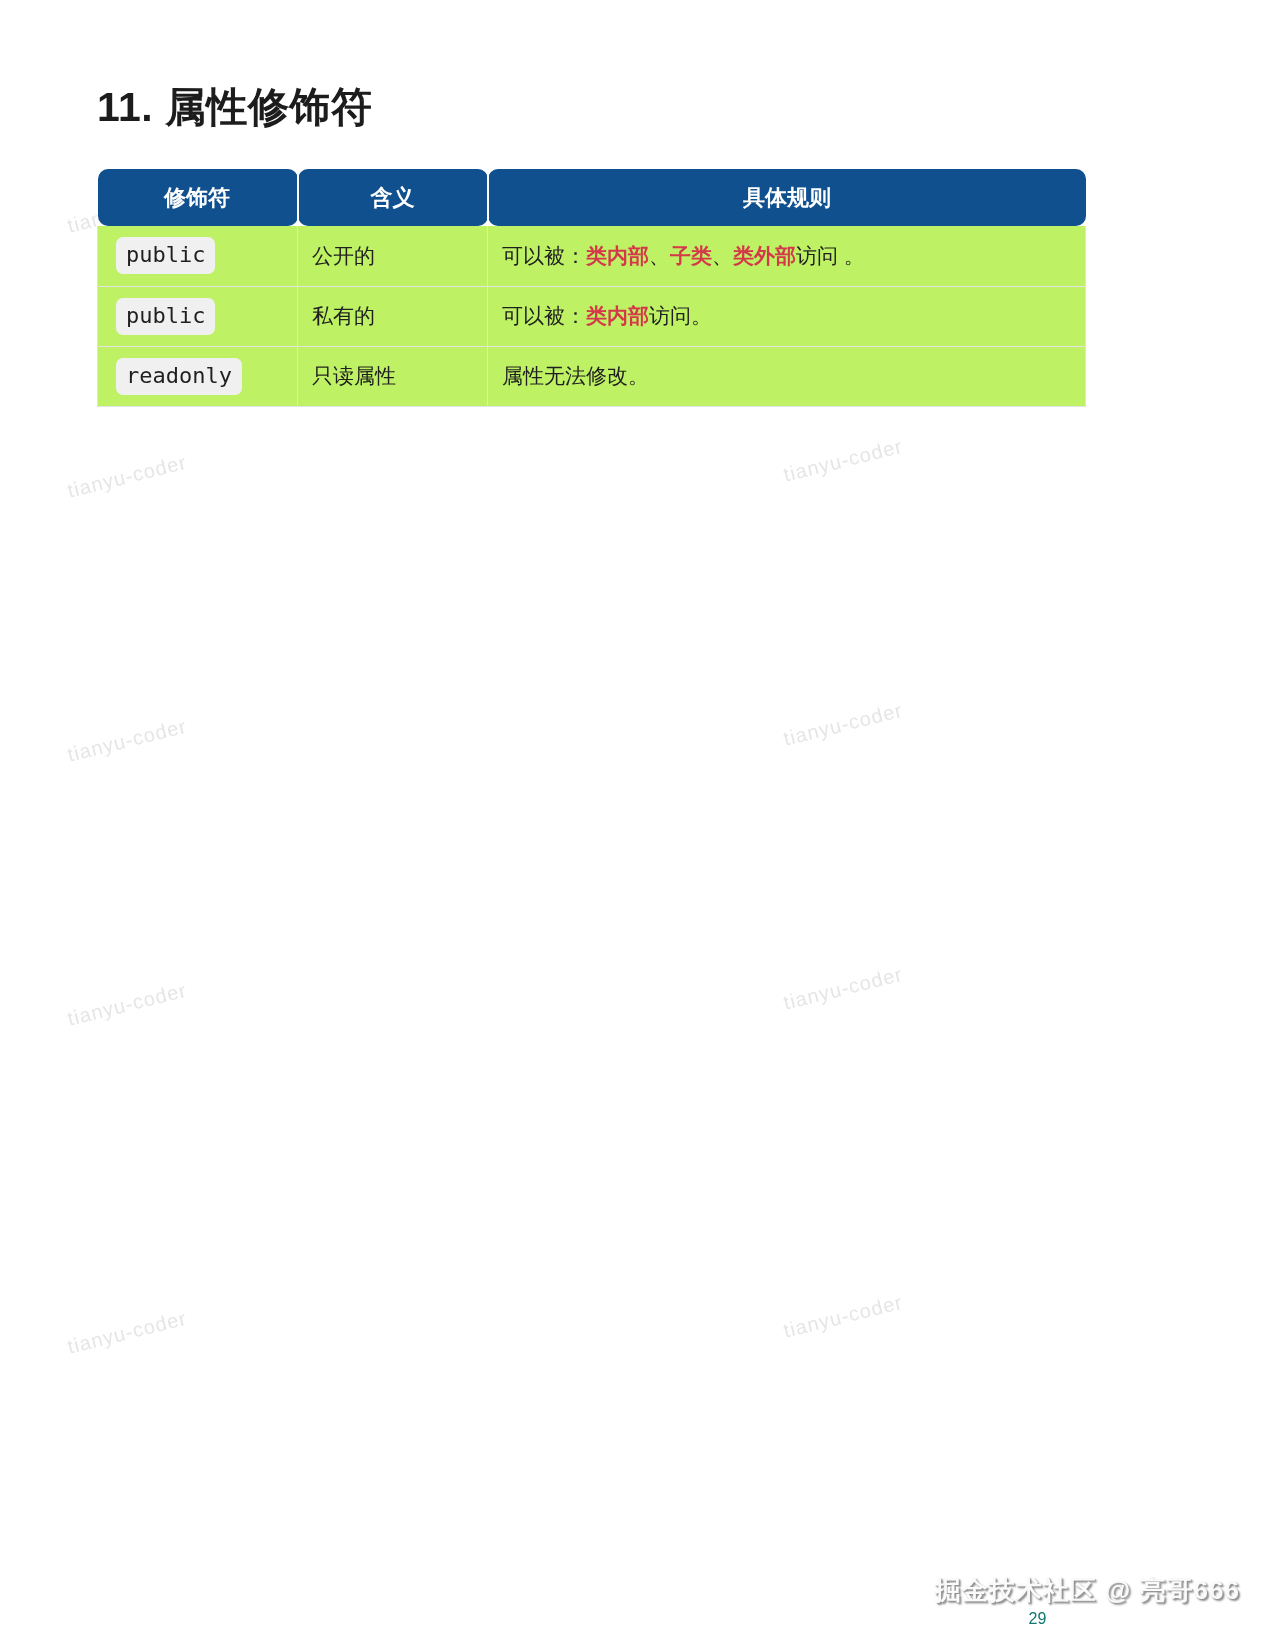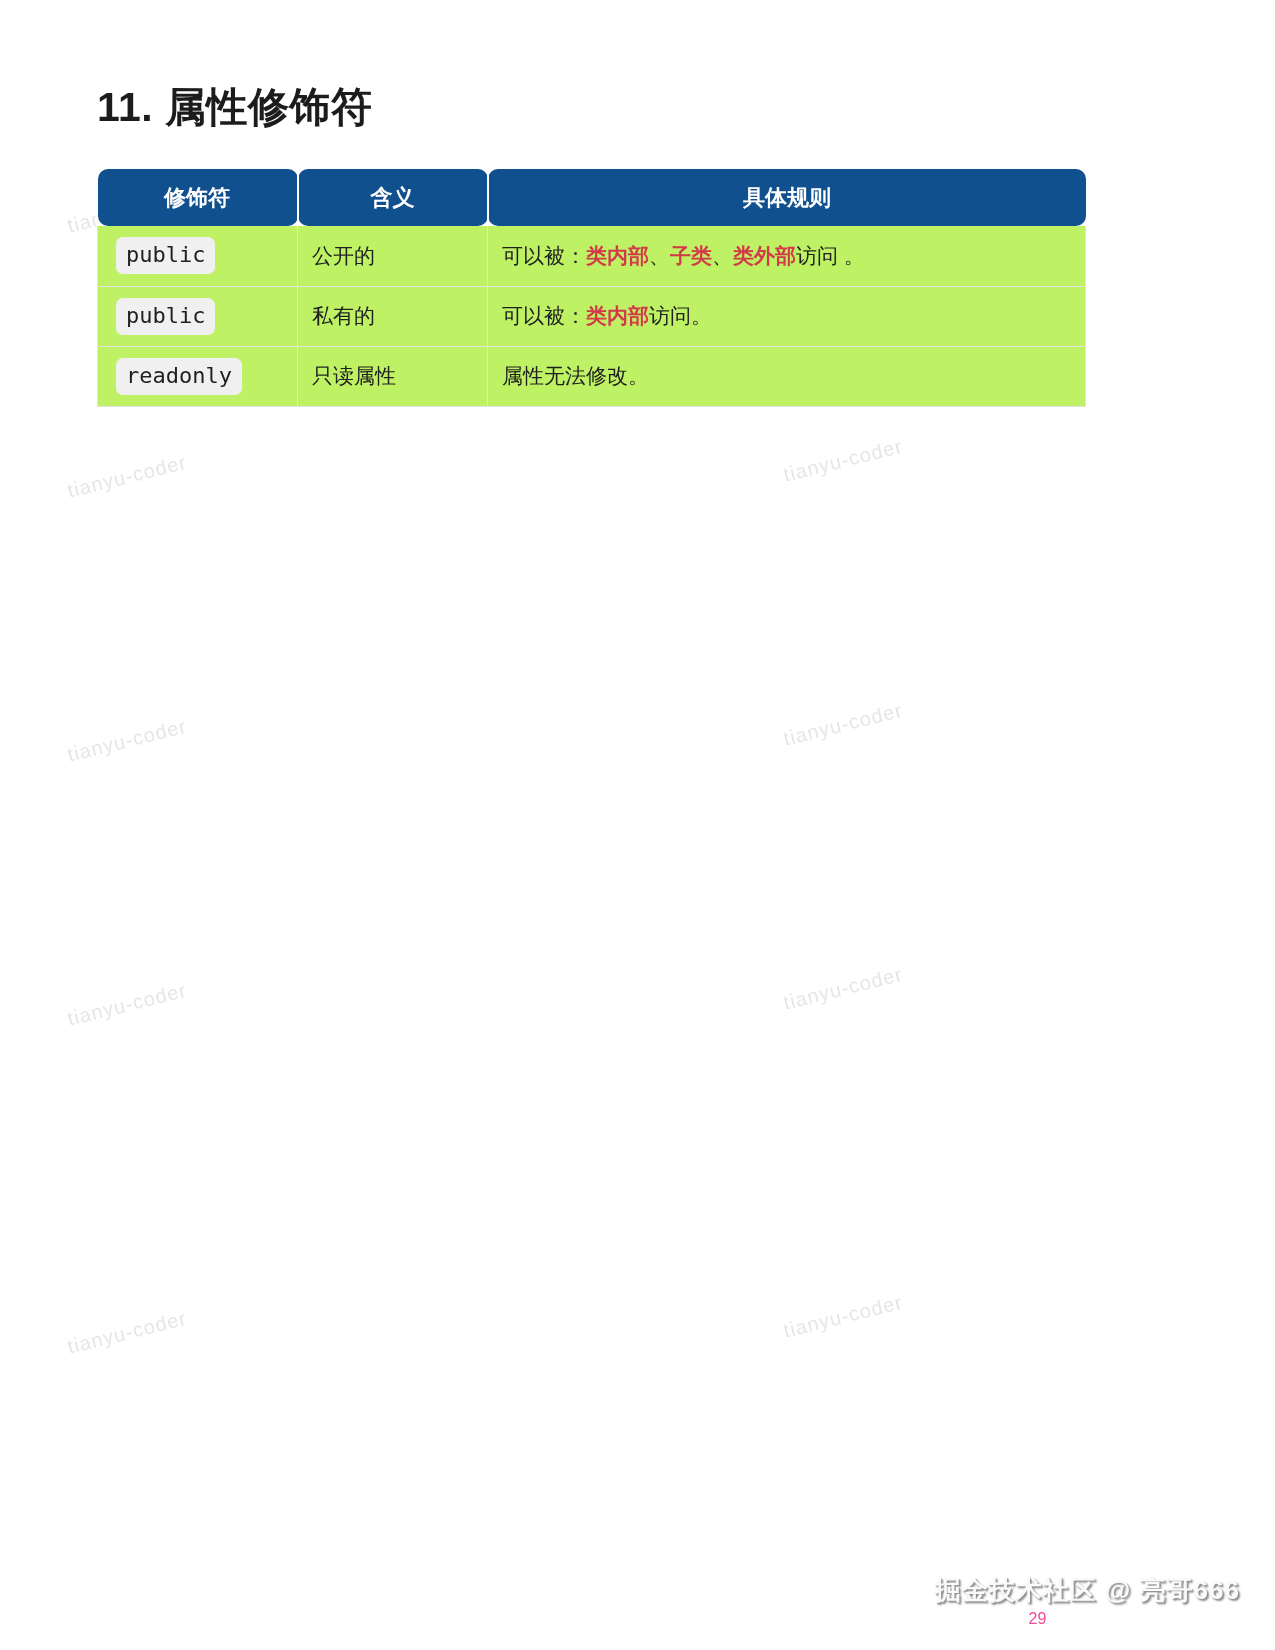--- a/index.html
+++ b/index.html
@@ -114,21 +114,21 @@
   .footer .credit{
     font-size:26px;
     font-weight:bold;
     color:#fafafa;
     text-shadow:2px 2px 2px #8f8f8f, 1px 1px 1px #a8a8a8;
     letter-spacing:1px;
     white-space:nowrap;
   }
   .footer .page-num{
     font-size:16px;
-    color:#ec4899;
+    color:#0f766e;
     margin-top:2px;
     padding-right:100px;
   }
 </style>
 </head>
 <body>
 
 <div class="page">
 
   <div id="watermark-layer">

